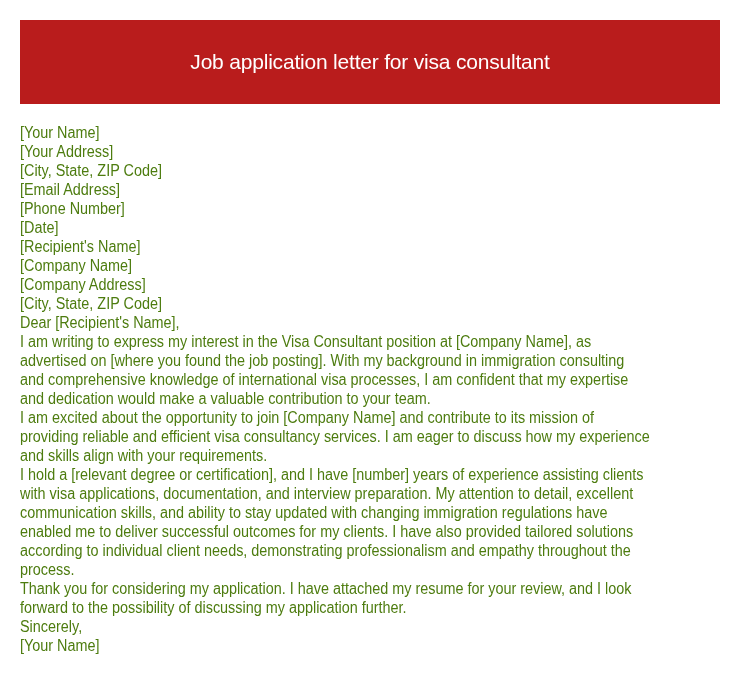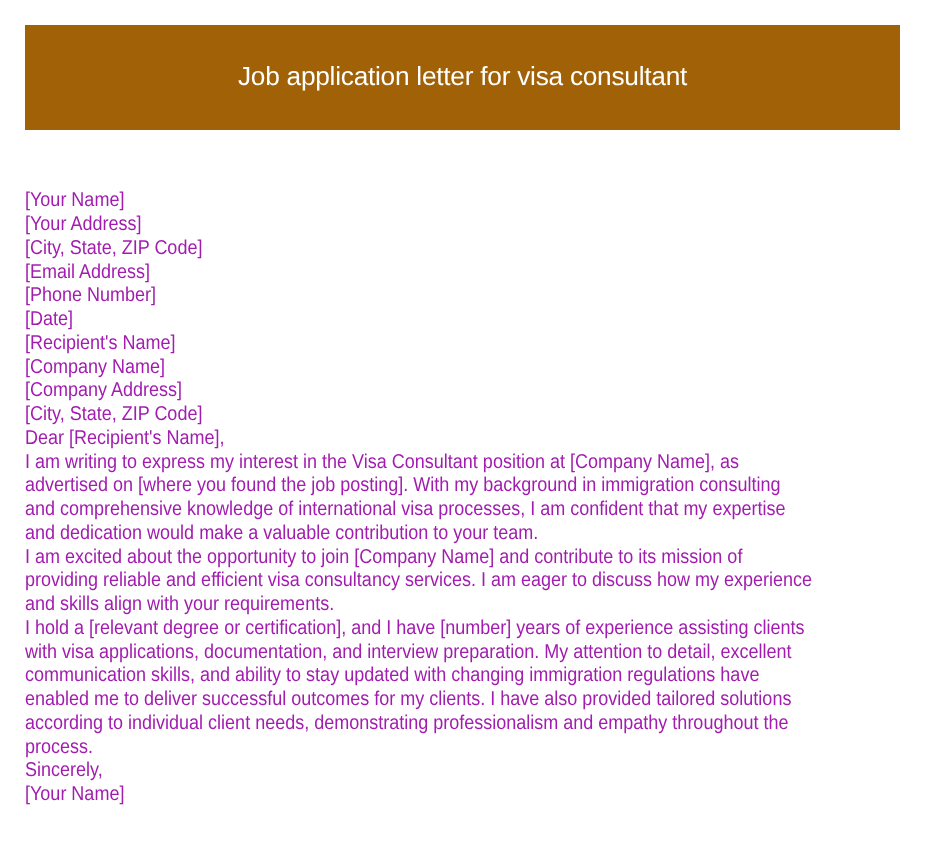--- a/index.html
+++ b/index.html
@@ -1,22 +1,22 @@
 <!DOCTYPE html>
 <html><head>
   <meta charset="utf-8">
   <style>
     html, body { margin: 0; padding: 0; background: #ffffff; }
     body { width: 740px; height: 686px; position: relative; overflow: hidden; font-family: "Liberation Sans", sans-serif; }
     .header {
       position: absolute; left: 20px; top: 20px; width: 700px; height: 84px;
-      background: #a16207; display: flex; align-items: center; justify-content: center;
+      background: #b91c1c; display: flex; align-items: center; justify-content: center;
     }
     .header-title { color: #ffffff; font-size: 21px; font-family: "Liberation Sans", sans-serif; letter-spacing: -0.2px; }
-    .letter { position: absolute; left: 20px; top: 151px; width: 720px; color: #a21caf; }
+    .letter { position: absolute; left: 20px; top: 123px; width: 720px; color: #4d7c0f; }
     .line {
       display: block; height: 19px; line-height: 19px; font-size: 16px; white-space: nowrap;
       transform-origin: left center; transform: scaleX(0.9);
     }
   </style>
 </head>
 <body>
 
 <div class="header">
   <span class="header-title">Job application letter for visa consultant</span>
@@ -51,15 +51,19 @@
     <span class="line">and skills align with your requirements.</span>
   </div>
   <div>
     <span class="line">I hold a [relevant degree or certification], and I have [number] years of experience assisting clients</span>
     <span class="line">with visa applications, documentation, and interview preparation. My attention to detail, excellent</span>
     <span class="line">communication skills, and ability to stay updated with changing immigration regulations have</span>
     <span class="line">enabled me to deliver successful outcomes for my clients. I have also provided tailored solutions</span>
     <span class="line">according to individual client needs, demonstrating professionalism and empathy throughout the</span>
     <span class="line">process.</span>
   </div>
+  <div>
+    <span class="line">Thank you for considering my application. I have attached my resume for your review, and I look</span>
+    <span class="line">forward to the possibility of discussing my application further.</span>
+  </div>
   <span class="line">Sincerely,</span>
   <span class="line">[Your Name]</span>
 </div>
 
 </body></html>

